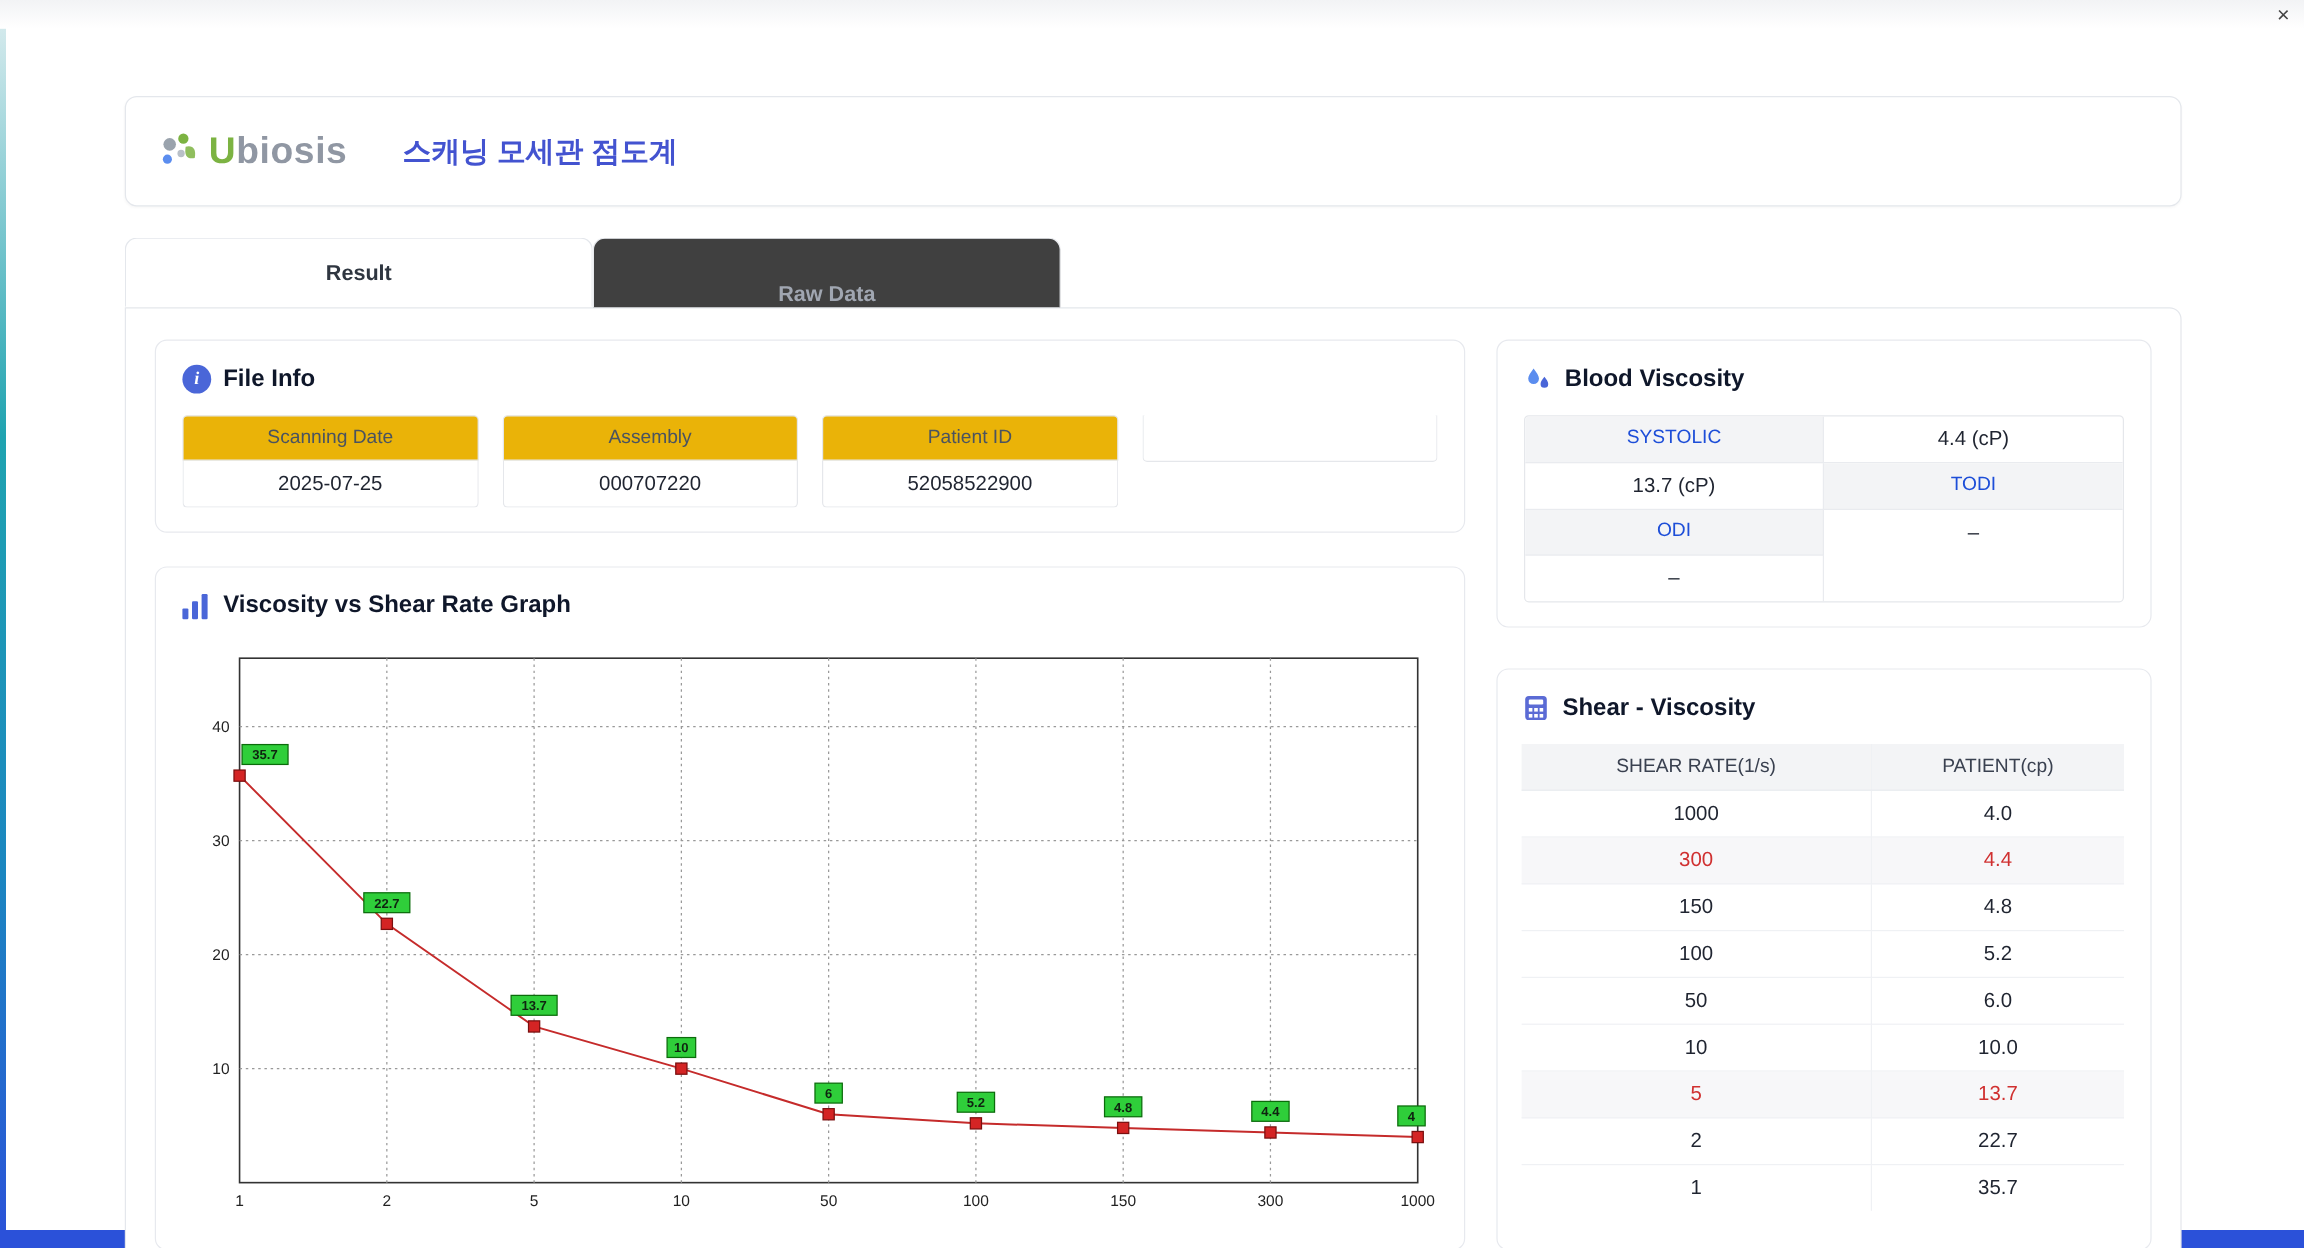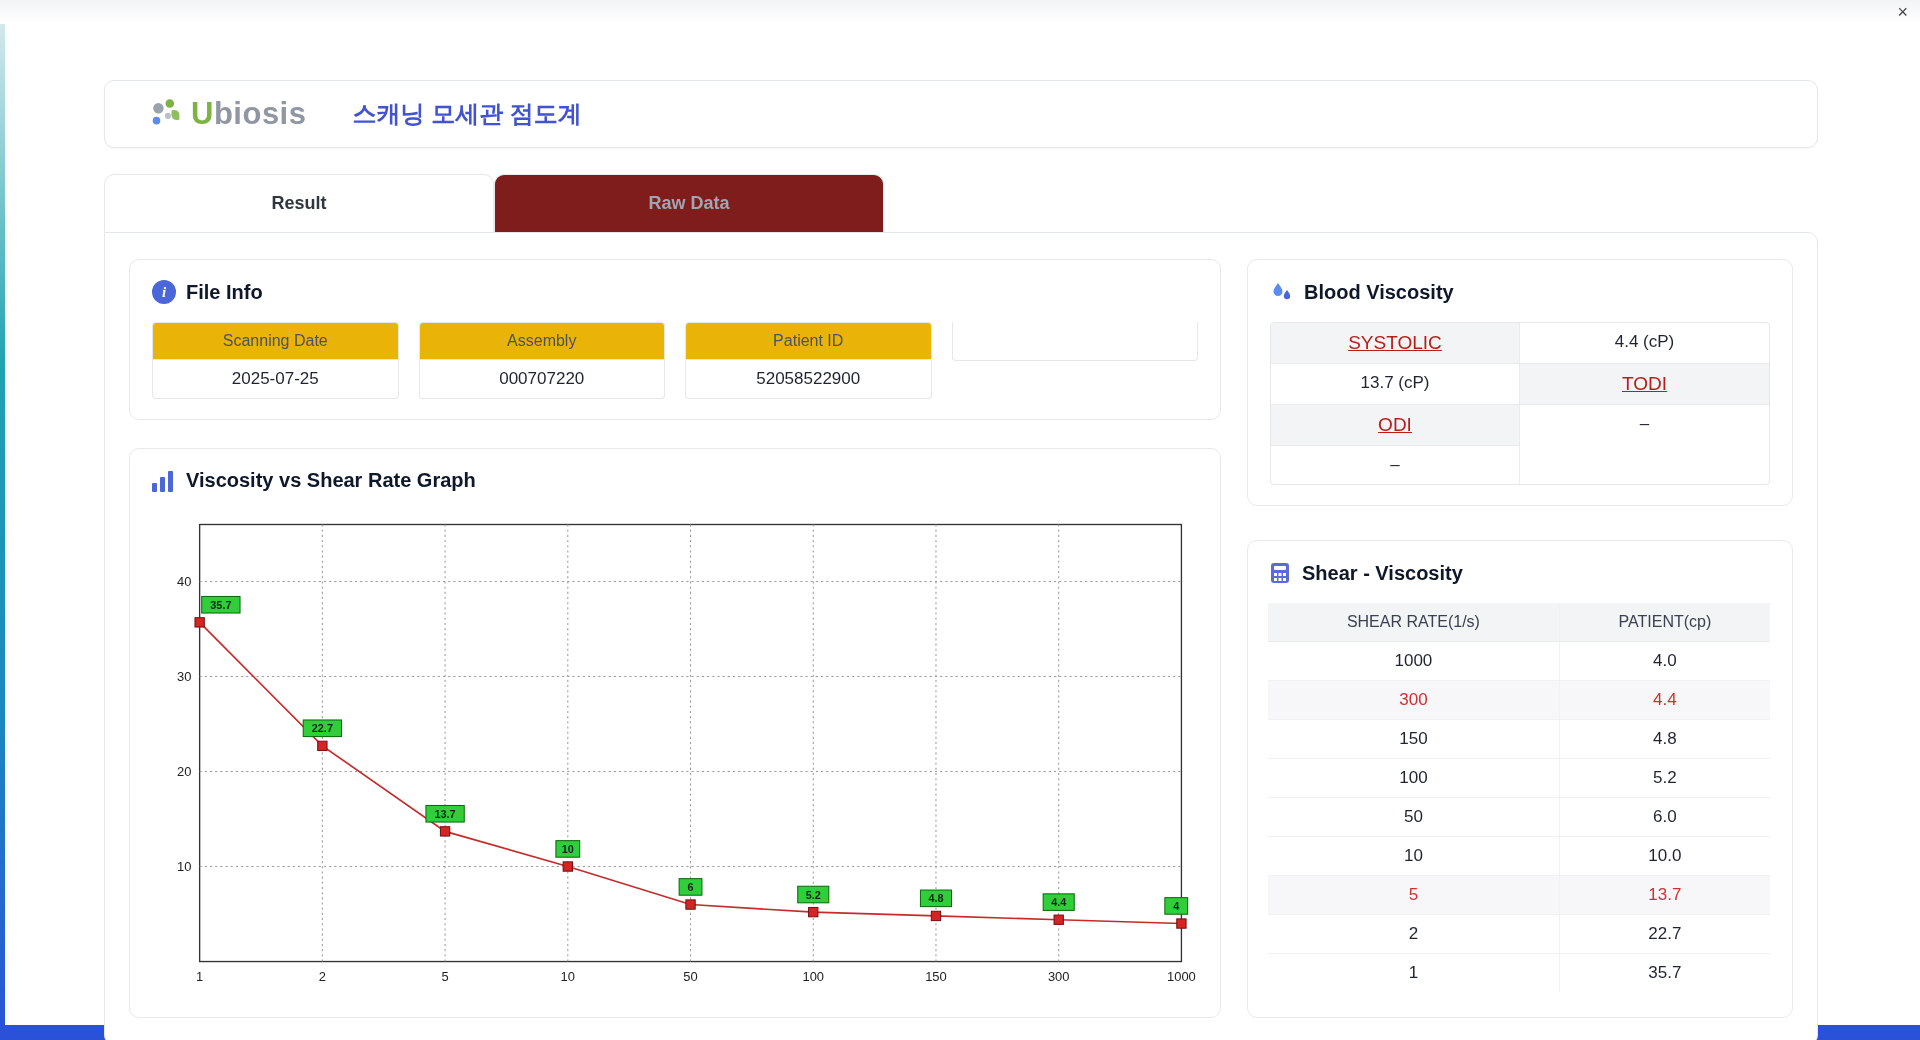--- a/index.html
+++ b/index.html
@@ -24,45 +24,45 @@
     position:absolute; top:2px; right:12px; z-index:10;
     font-size:18px; color:#444; cursor:pointer; line-height:20px;
   }
   .bottom-bar {
     position:absolute; left:0; bottom:0; width:100%; height:15px;
     background:#2b51d9;
   }
   
   .app { position:absolute; left:104px; top:80px; width:1714px; }
   .header-card {
-    height:68px; background:#fff;
+    height:92px; background:#fff;
     border:1px solid #e4e7ec; border-radius:10px;
     box-shadow:0 1px 2px rgba(0,0,0,0.03);
-    display:flex; align-items:center; padding:0 42px;
+    display:flex; align-items:center; padding:0 25px;
   }
   .logo { display:flex; align-items:center; gap:6px; }
   .logo-mark { width:38px; height:38px; }
   .logo-text { font-size:31px; font-weight:600; letter-spacing:0.5px; }
   .logo-text .u { color:#7cb342; }
   .logo-text .rest { color:#9097a3; }
   .app-title { margin-left:46px; font-size:24px; font-weight:700; color:#4353d0; }
 
   
   .tabs { display:flex; margin-top:26px; position:relative; z-index:2; }
   .tab {
     width:390px; height:58px; display:flex; align-items:center; justify-content:center;
     font-size:18px; border-radius:10px 10px 0 0; cursor:pointer;
   }
   .tab.active {
     background:#fff; border:1px solid #e4e7ec; border-bottom:1px solid #fff;
     margin-bottom:-1px; font-weight:700; color:#2f3640;
   }
   .tab.inactive {
-    background:#7f1d1d; border:1px solid #e9ebef; border-bottom:none;
-    font-weight:600; color:#a0a6b1;
+    background:#404040; border:1px solid #e9ebef; border-bottom:none;
+    font-weight:600; color:#a0a6b1;align-items:flex-end;
   }
 
   
   .panel {
     border:1px solid #e4e7ec; border-radius:0 10px 10px 10px;
     background:#fff; padding:26px 24px; min-height:775px;
     display:flex; gap:26px; position:relative; z-index:1;
   }
   .col-left { flex:0 0 1092px; display:flex; flex-direction:column; gap:28px; }
   .col-right { flex:1; display:flex; flex-direction:column; gap:34px; }
@@ -98,21 +98,21 @@
   .field-value {
     border:1px solid #e5e7eb; border-top:none;
     text-align:center; padding:9px 6px; font-size:17px; color:#1f2430;
     min-height:39px; border-radius:0 0 4px 4px;
   }
 
   
   .bv-grid { display:grid; grid-template-columns:1fr 1fr; border:1px solid #e5e7eb; border-radius:4px; overflow:hidden; }
   .bv-cell { padding:9px 6px; text-align:center; border-bottom:1px solid #e9ebef; }
   .bv-cell:nth-child(odd){ border-right:1px solid #e9ebef; }
-  .bv-label { background:#f3f4f6; font-size:19px; color:#b91c1c;text-decoration:underline; }
+  .bv-label { background:#f3f4f6; font-size:16px; color:#1d4ed8; }
   .bv-value { font-size:17px; color:#1f2430; }
   .bv-grid .bv-cell:nth-last-child(-n+2){ border-bottom:none; }
 
   .calc-icon { width:24px; height:24px; }
 
   
   table.shear { width:100%; border-collapse:collapse; }
   table.shear th {
     background:#f3f4f6; font-size:16px; font-weight:400; color:#3a4150;
     padding:10px 6px; text-align:center; border-bottom:1px solid #e9ebef;

